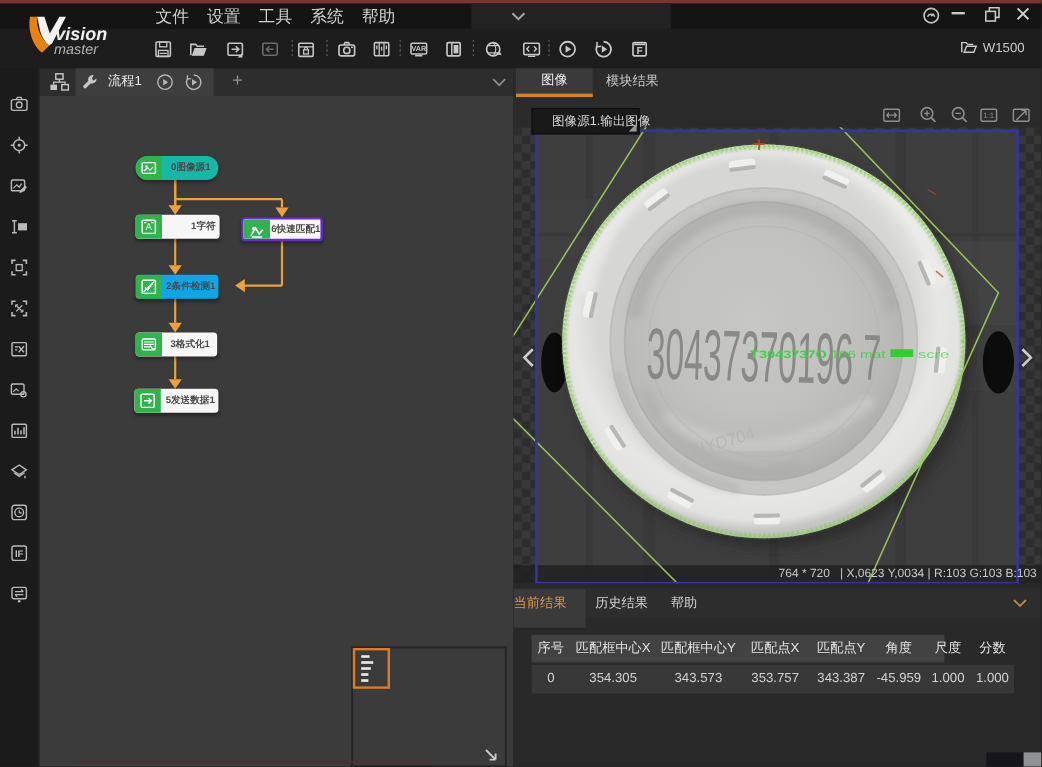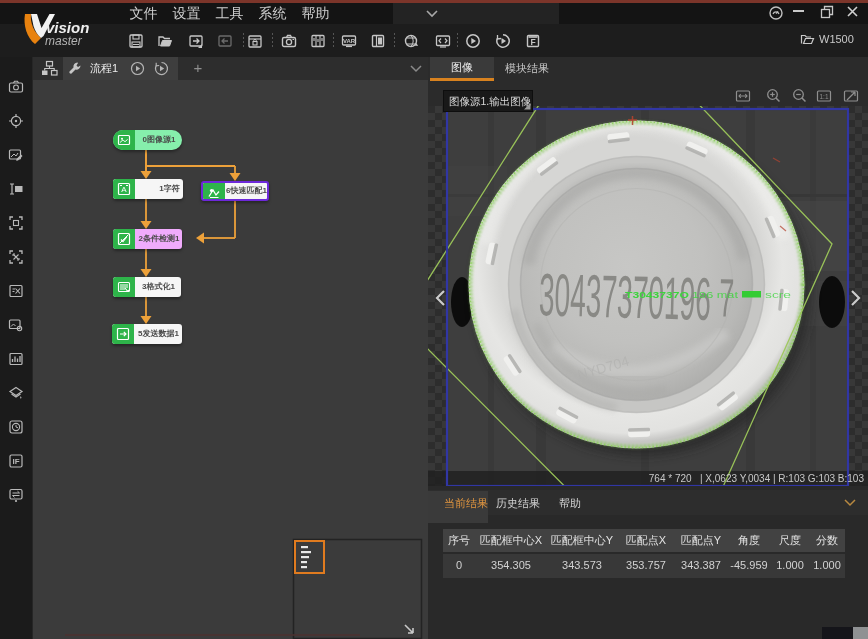--- a/index.html
+++ b/index.html
@@ -236,21 +236,21 @@
       <path d="M107.5 236 L118.5 236 L113 244 Z" fill="#eda13a"></path>
       <rect x="260.5" y="459.5" width="128" height="99" fill="#3b3b3b" stroke="#232323" stroke-width="1.5"></rect>
       <rect x="262" y="461" width="29" height="32" fill="none" stroke="#e07b1f" stroke-width="2"></rect>
       <rect x="268" y="466" width="7" height="2.2" fill="#e8e8e8"></rect>
       <rect x="268" y="471" width="10" height="2.2" fill="#e8e8e8"></rect>
       <rect x="268" y="476" width="8" height="2.2" fill="#e8e8e8"></rect>
       <rect x="268" y="481" width="6" height="2.2" fill="#e8e8e8"></rect>
       <rect x="268" y="486" width="6" height="2.2" fill="#e8e8e8"></rect>
       <path d="M372 545 L380 553 M380 553 l0 -5 M380 553 l-5 0" stroke="#c9c9c9" stroke-width="1.6" fill="none"></path>
     </svg>
-  <div class="abs" style="left:113px;top:130px;width:69px;height:20px;background:#86efac;border-radius:10px;box-shadow:0 2px 3px rgba(0,0,0,0.35);box-sizing:border-box;overflow:hidden;text-decoration:underline;">
+  <div class="abs" style="left:113px;top:130px;width:69px;height:20px;background:#14b8a6;border-radius:10px;box-shadow:0 2px 3px rgba(0,0,0,0.35);box-sizing:border-box;overflow:hidden;text-decoration:underline;">
       <div style="position:absolute;left:0;top:0;bottom:0;width:22px;background:#2eb44a;"></div>
       <svg style="position:absolute;left:4px;top:3px;" width="14" height="14" viewBox="0 0 14 14">
         <rect x="1.5" y="2.5" width="11" height="9" rx="1" fill="none" stroke="#fff" stroke-width="1.2"></rect>
         <circle cx="5" cy="5.8" r="1" fill="#fff"></circle>
         <path d="M3 9.5 L6 6.8 L8 8.8 L10.5 6.3" fill="none" stroke="#fff" stroke-width="1"></path>
       </svg>
       <div style="position:absolute;left:23px;top:0;right:0;bottom:0;font-size:8px;font-weight:bold;letter-spacing:0;color:#4a4a4a;line-height:20px;text-align:center;">0图像源1</div>
     </div>
   <div class="abs" style="left:113px;top:179px;width:70px;height:20px;background:#f6f6f6;border-radius:3px;box-shadow:0 2px 3px rgba(0,0,0,0.35);box-sizing:border-box;overflow:hidden;">
       <div style="position:absolute;left:0;top:0;bottom:0;width:22px;background:#2eb44a;"></div>
@@ -263,21 +263,21 @@
     </div>
   <div class="abs" style="left:201px;top:181px;width:68px;height:20px;background:#f6f6f6;border-radius:3px;border:2px solid #6d28d9;box-shadow:0 2px 3px rgba(0,0,0,0.35);box-sizing:border-box;overflow:hidden;">
       <div style="position:absolute;left:0;top:0;bottom:0;width:22px;background:#2eb44a;"></div>
       <svg style="position:absolute;left:4px;top:3px;" width="14" height="14" viewBox="0 0 14 14">
         <path d="M2 10.5 L6 4 L9 9 L12 5.5" fill="none" stroke="#fff" stroke-width="1.3"></path>
         <path d="M3 11.5 L11.5 11.5" stroke="#fff" stroke-width="1.1"></path>
         <circle cx="4.5" cy="4.5" r="1.6" fill="#fff"></circle>
       </svg>
       <div style="position:absolute;left:23px;top:0;right:0;bottom:0;font-size:8px;font-weight:bold;letter-spacing:0;color:#4a4a4a;line-height:16px;text-align:center;">6快速匹配1</div>
     </div>
-  <div class="abs" style="left:113px;top:229px;width:69px;height:20px;background:#f0abfc;border-radius:3px;box-shadow:0 2px 3px rgba(0,0,0,0.35);box-sizing:border-box;overflow:hidden;">
+  <div class="abs" style="left:113px;top:229px;width:69px;height:20px;background:#0ea5e9;border-radius:3px;box-shadow:0 2px 3px rgba(0,0,0,0.35);box-sizing:border-box;overflow:hidden;">
       <div style="position:absolute;left:0;top:0;bottom:0;width:22px;background:#2eb44a;"></div>
       <svg style="position:absolute;left:4px;top:3px;" width="14" height="14" viewBox="0 0 14 14">
         <rect x="1.5" y="1.5" width="11" height="11" rx="1" fill="none" stroke="#fff" stroke-width="1.2"></rect>
         <path d="M2.5 11.5 L11.5 2.5" stroke="#fff" stroke-width="1"></path>
         <path d="M4 7.5 L6 9.5 L10 4.5" fill="none" stroke="#fff" stroke-width="1.2"></path>
       </svg>
       <div style="position:absolute;left:23px;top:0;right:0;bottom:0;font-size:8px;font-weight:bold;letter-spacing:0;color:#4a4a4a;line-height:20px;text-align:center;">2条件检测1</div>
     </div>
   <div class="abs" style="left:113px;top:277px;width:68px;height:20px;background:#f6f6f6;border-radius:3px;box-shadow:0 2px 3px rgba(0,0,0,0.35);box-sizing:border-box;overflow:hidden;">
       <div style="position:absolute;left:0;top:0;bottom:0;width:22px;background:#2eb44a;"></div>
@@ -320,21 +320,21 @@
       <line x1="4.2" y1="6.5" x2="8.8" y2="6.5" stroke="#8f8f8f" stroke-width="1.2"></line>
     </svg>
   <svg class="abs" style="left:816px;top:88px;" width="16" height="16" viewBox="0 0 16 16">
       <rect x="1.5" y="3" width="13" height="10" rx="1" fill="none" stroke="#8f8f8f" stroke-width="1.2"></rect>
       <text x="8" y="10.5" font-size="6.5" fill="#8f8f8f" text-anchor="middle" font-family="Liberation Sans">1:1</text>
     </svg>
   <svg class="abs" style="left:843px;top:88px;" width="16" height="16" viewBox="0 0 16 16">
       <rect x="1.5" y="3" width="13" height="10" rx="1" fill="none" stroke="#8f8f8f" stroke-width="1.2"></rect>
       <path d="M4 12 L12 4 M12 4 l-4 0 M12 4 l0 4" fill="none" stroke="#8f8f8f" stroke-width="1.2"></path>
     </svg>
-  <div class="abs" style="left:443px;top:90px;width:90px;height:22px;background:#191919;border:1px solid #0e0e0e;color:#d8d8d8;font-size:10.5px;line-height:20px;padding-left:5px;box-sizing:border-box;z-index:5;white-space:nowrap;">图像源1.输出图像<svg width="7" height="7" style="position:absolute;right:1px;bottom:1px;">
+  <div class="abs" style="left:443px;top:90px;width:90px;height:22px;background:#191919;border:1px solid #0e0e0e;color:#d8d8d8;font-size:10.5px;line-height:20px;padding-left:16px;box-sizing:border-box;z-index:5;white-space:nowrap;">图像源1.输出图像<svg width="7" height="7" style="position:absolute;right:1px;bottom:1px;">
         <path d="M6.5 0 L6.5 6.5 L0 6.5 Z" fill="#9a9a9a"></path>
       </svg></div>
   <svg class="abs" style="left:428px;top:106px;" width="440" height="380" viewBox="0 0 440 380">
       <defs>
  <pattern id="chk" width="14" height="14" patternUnits="userSpaceOnUse">
    <rect width="14" height="14" fill="#383838"></rect>
    <rect width="7" height="7" fill="#2d2d2d"></rect>
           <rect x="7" y="7" width="7" height="7" fill="#2d2d2d"></rect>
  </pattern>
  <radialGradient id="rim" cx="0.48" cy="0.44" r="0.54">
@@ -443,28 +443,28 @@
       <text x="197" y="192" font-size="9" font-weight="bold" fill="#3cd43c" font-family="Liberation Sans" textLength="64" lengthAdjust="spacingAndGlyphs">T3043737O</text>
       <text x="264" y="192" font-size="9" fill="#3cd43c" opacity="0.85" font-family="Liberation Sans" textLength="46" lengthAdjust="spacingAndGlyphs">196 mat</text>
       <rect x="314" y="185" width="19" height="6.5" fill="#34cc34"></rect>
       <text x="337" y="192" font-size="9" fill="#3cd43c" opacity="0.75" font-family="Liberation Sans" textLength="26" lengthAdjust="spacingAndGlyphs">scre</text>
       <rect x="19" y="3" width="401" height="377" fill="none" stroke="#3136a4" stroke-width="2.2"></rect>
       <path d="M16 185 L9 192 L16 199" fill="none" stroke="#cccccc" stroke-width="2.2"></path>
       <path d="M424 185 L431 192 L424 199" fill="none" stroke="#cccccc" stroke-width="2.2"></path>
     </svg>
   <div class="abs" style="left:428px;top:473px;width:436px;height:13px;color:#c9c9c9;font-size:10px;text-align:right;z-index:6;white-space:nowrap;">764 * 720&nbsp;&nbsp;&nbsp;| X,0623&nbsp;Y,0034&nbsp;|&nbsp;R:103&nbsp;G:103&nbsp;B:103</div>
   <div class="abs" style="left:428px;top:490px;width:440px;height:25px;background:#2d2d2d;"></div>
-  <div class="abs" style="left:428px;top:491px;width:60px;height:32px;background:#3a3a3a;color:#e0953f;font-size:11px;text-align:right;line-height:24px;">当前结果</div>
+  <div class="abs" style="left:428px;top:491px;width:60px;height:32px;background:#3a3a3a;color:#e0953f;font-size:11px;text-align:left;line-height:24px;">当前结果</div>
   <div class="abs" style="left:488px;top:491px;width:60px;height:24px;color:#d2d2d2;font-size:11px;text-align:center;line-height:24px;">历史结果</div>
   <div class="abs" style="left:548px;top:491px;width:44px;height:24px;color:#d2d2d2;font-size:11px;text-align:center;line-height:24px;">帮助</div>
   <svg class="abs" style="left:843px;top:498px;" width="14" height="10" viewBox="0 0 14 10">
       <path d="M2 2 L7 7 L12 2" stroke="#b88940" stroke-width="1.5" fill="none"></path>
     </svg>
 
-  <div class="abs" style="left:443px;top:529px;width:402px;height:23px;background:#424242;font-size:11px;color:#e3e3e3;">
+  <div class="abs" style="left:443px;top:529px;width:344px;height:23px;background:#424242;font-size:11px;color:#e3e3e3;">
       <div class="abs" style="left:0px;top:0;width:32px;height:23px;line-height:23px;text-align:center;">序号</div>
       <div class="abs" style="left:32px;top:0;width:72px;height:23px;line-height:23px;text-align:center;">匹配框中心X</div>
       <div class="abs" style="left:104px;top:0;width:70px;height:23px;line-height:23px;text-align:center;">匹配框中心Y</div>
       <div class="abs" style="left:174px;top:0;width:58px;height:23px;line-height:23px;text-align:center;">匹配点X</div>
       <div class="abs" style="left:232px;top:0;width:52px;height:23px;line-height:23px;text-align:center;">匹配点Y</div>
       <div class="abs" style="left:284px;top:0;width:44px;height:23px;line-height:23px;text-align:center;">角度</div>
       <div class="abs" style="left:328px;top:0;width:38px;height:23px;line-height:23px;text-align:center;">尺度</div>
       <div class="abs" style="left:366px;top:0;width:36px;height:23px;line-height:23px;text-align:center;">分数</div>
     </div>
   <div class="abs" style="left:443px;top:554px;width:402px;height:24px;background:#383838;font-size:11px;color:#d2d2d2;">

